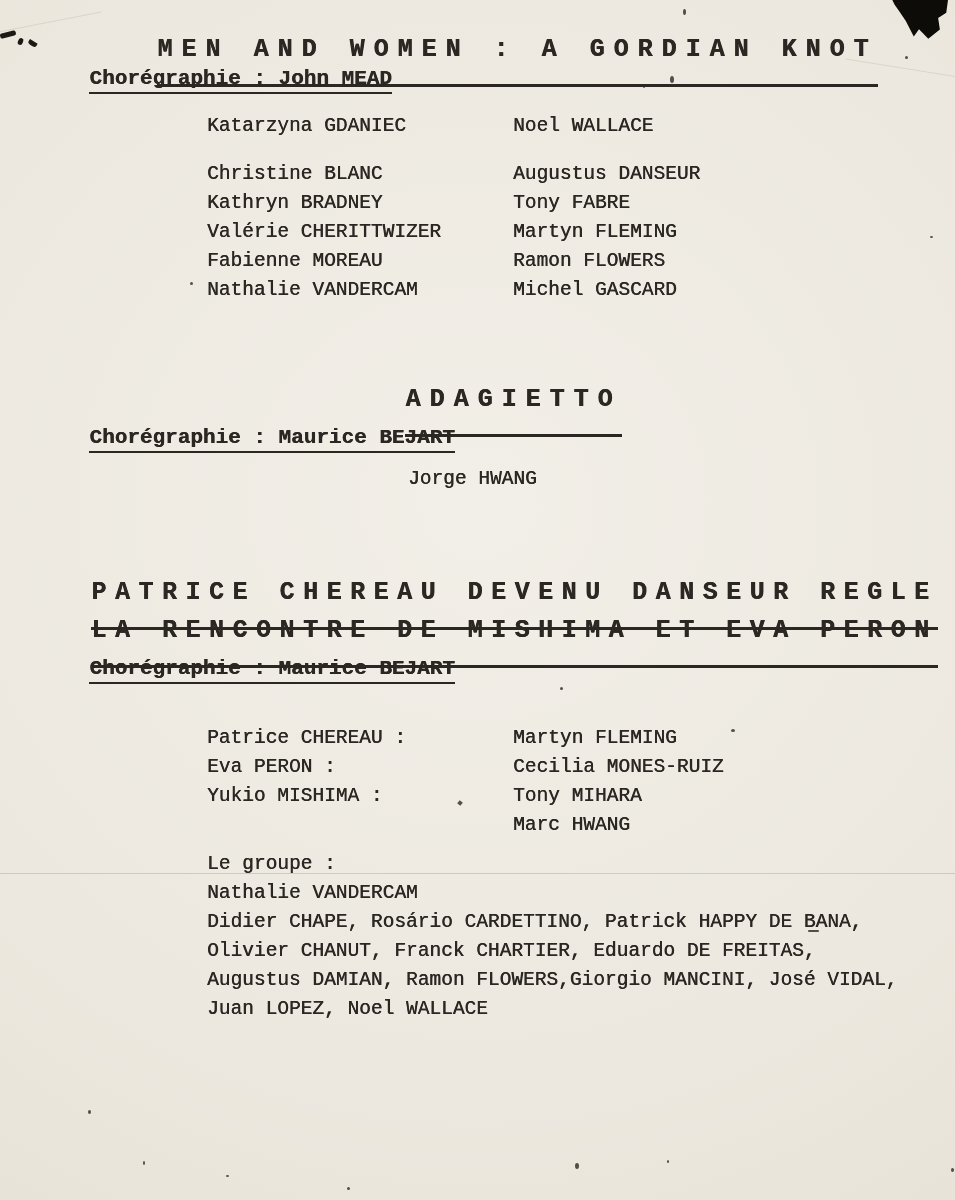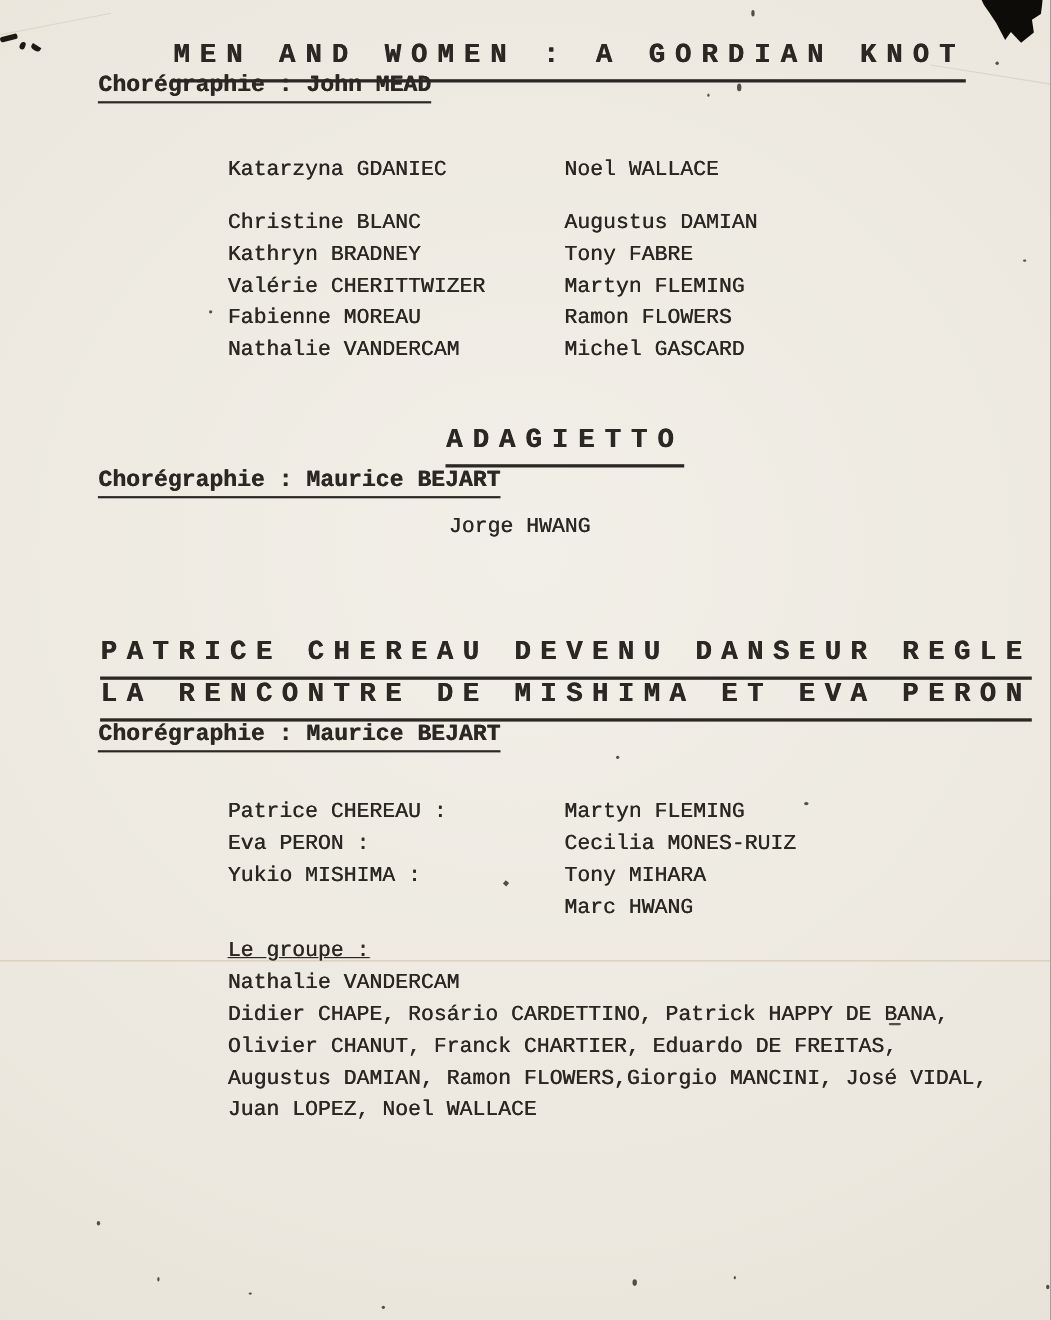--- a/index.html
+++ b/index.html
@@ -12,21 +12,21 @@
       radial-gradient(ellipse 120% 90% at 50% 42%, #f2efe8 0%, #ece8df 55%, #e3ded0 100%);
     font-family:"Liberation Mono","DejaVu Sans Mono",monospace;
     color:var(--ink,#2b2723);
   }
   .paper *{box-sizing:border-box;}
   .txt{text-shadow:0.4px 0 0 currentColor;white-space:pre;}
   
   .h-center{position:absolute;width:100%;text-align:center;font-weight:bold;}
   .h1{font-size:25px;letter-spacing:9px;}
   .h1big{font-size:25px;letter-spacing:8.5px;}
-  .u3{border-bottom:3px solid currentColor;padding-bottom:8px;text-align:right;}
+  .u3{border-bottom:3px solid currentColor;padding-bottom:20px;text-align:right;}
   .choreo{position:absolute;width:100%;font-size:21px;font-weight:bold;margin-left:39px;}
   .u2{border-bottom:2px solid currentColor;padding-bottom:2px;}
   
   .body{font-size:19.5px;line-height:29px;}
   .abs{position:absolute;}
   .pair-row{height:29px;}
   .colL{display:inline-block;width:306px;}
   
   .ink-blot{
     position:absolute;left:890px;top:0;width:58px;height:40px;background:#0e0c09;
@@ -68,27 +68,27 @@
   <i class="speck" style="left:951px;top:1168px;width:3px;height:4px;"></i>
   <i class="speck" style="left:347px;top:1187px;width:3px;height:3px;"></i>
 
   <div class="h-center h1 txt abs" style="top:6px;left:-8px;">
     <span class="u3">MEN AND WOMEN : A GORDIAN KNOT</span>
   </div>
   <div class="choreo txt abs" style="top:44px;">
     <span class="u2">Chorégraphie : John MEAD</span>
   </div>
 
-  <div class="abs body" style="left:207px;top:112px;margin-top:28px;">
+  <div class="abs body" style="left:207px;top:112px;">
     <div class="pair-row">
       <span class="colL txt">Katarzyna GDANIEC</span><span class="txt">Noel WALLACE</span>
     </div>
     <div style="height:19px;"></div>
     <div class="pair-row">
-      <span class="colL txt">Christine BLANC</span><span class="txt">Augustus DAMIAN</span>
+      <span class="colL txt">Christine BLANC</span><span class="txt">Augustus DANSEUR</span>
     </div>
     <div class="pair-row">
       <span class="colL txt">Kathryn BRADNEY</span><span class="txt">Tony FABRE</span>
     </div>
     <div class="pair-row">
       <span class="colL txt">Valérie CHERITTWIZER</span><span class="txt">Martyn FLEMING</span>
     </div>
     <div class="pair-row">
       <span class="colL txt">Fabienne MOREAU</span><span class="txt">Ramon FLOWERS</span>
     </div>
@@ -123,21 +123,21 @@
       <span class="colL txt">Eva PERON :</span><span class="txt">Cecilia MONES-RUIZ</span>
     </div>
     <div class="pair-row">
       <span class="colL txt">Yukio MISHIMA :</span><span class="txt">Tony MIHARA</span>
     </div>
     <div class="pair-row">
       <span class="colL txt"></span><span class="txt">Marc HWANG</span>
     </div>
   </div>
 
-  <div class="abs body txt" style="left:207px;top:850px;text-decoration:underline;">Le groupe :</div>
+  <div class="abs body txt" style="left:207px;top:850px;">Le groupe :</div>
 
   <div class="abs body" style="left:207px;top:879px;">
     <div class="txt">Nathalie VANDERCAM</div>
     <div class="txt">Didier CHAPE, Rosário CARDETTINO, Patrick HAPPY DE BANA,</div>
     <div class="txt">Olivier CHANUT, Franck CHARTIER, Eduardo DE FREITAS,</div>
     <div class="txt">Augustus DAMIAN, Ramon FLOWERS,Giorgio MANCINI, José VIDAL,</div>
     <div class="txt">Juan LOPEZ, Noel WALLACE</div>
   </div>
 
 </div>

